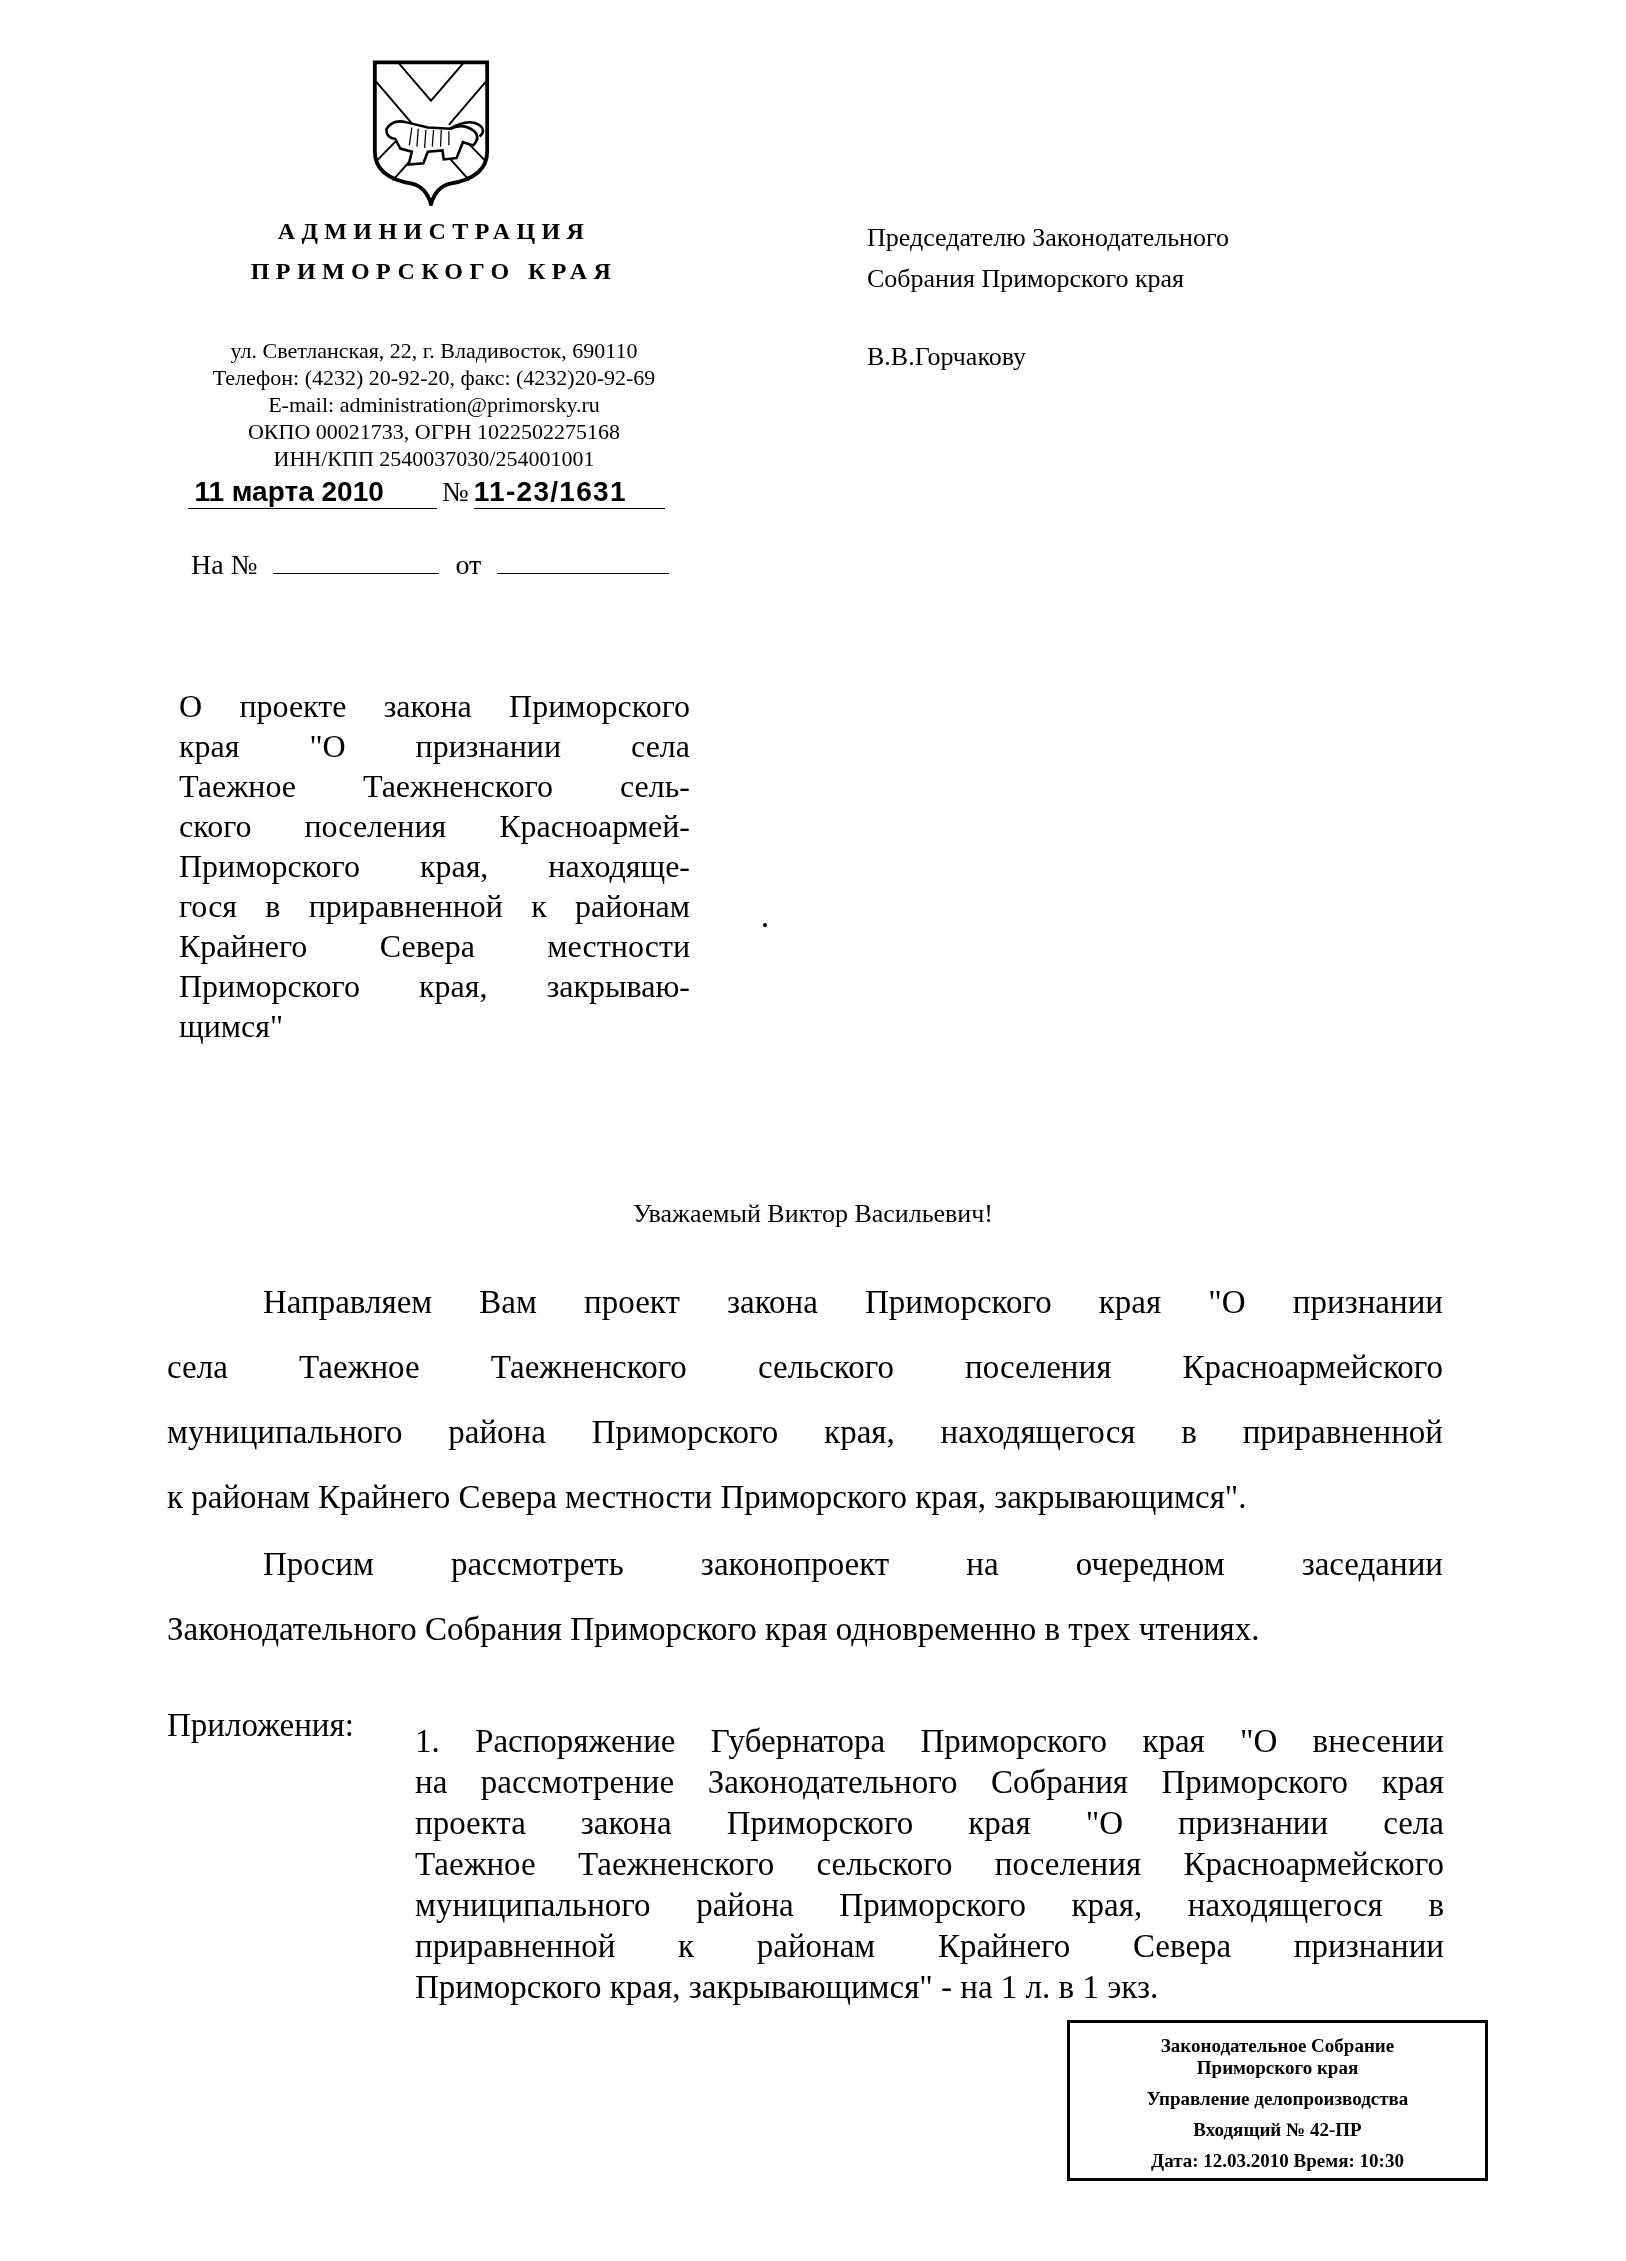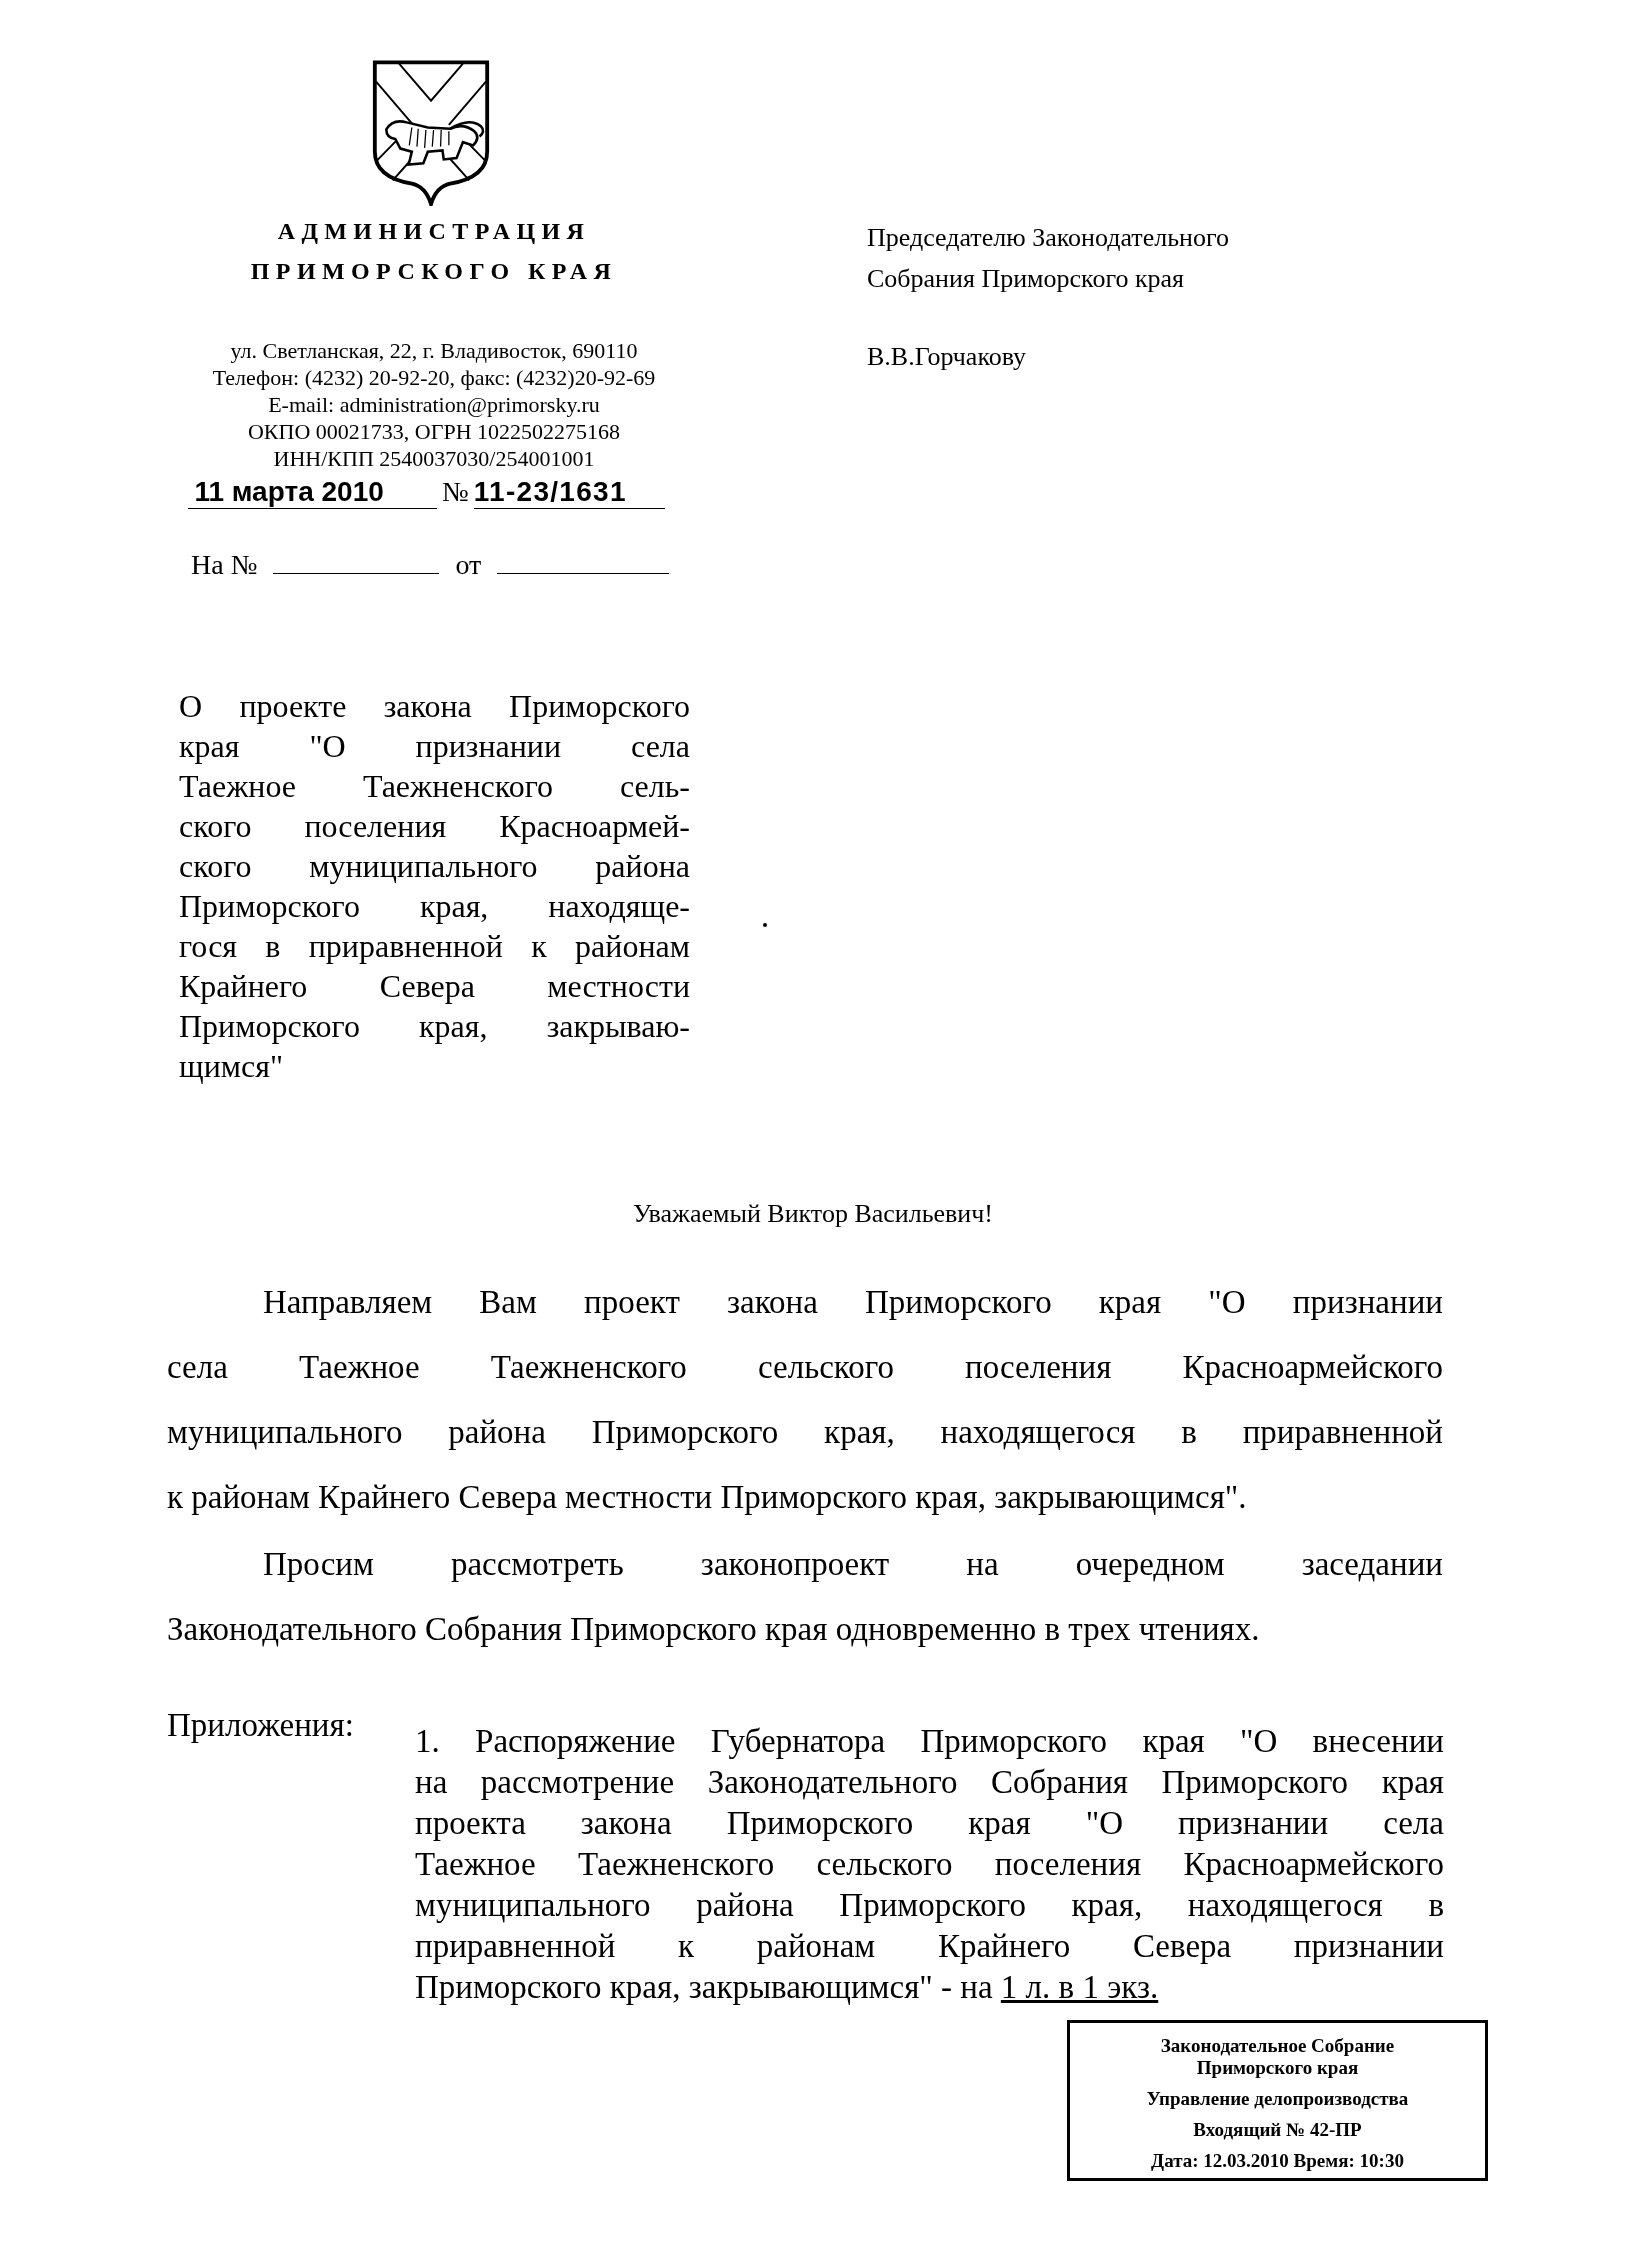--- a/index.html
+++ b/index.html
@@ -27,21 +27,21 @@
   .body-text { left:167px; width:1276px; font-size:33px; line-height:65px; }
   .body-text div { text-align:justify; text-align-last:justify; }
   .body-text div.last { text-align-last:left; }
   .p1 { top:1270px; }
   .p2 { top:1532px; }
   .indent { padding-left:96px; }
   .attach-label { left:167px; top:1707px; font-size:33px; }
   .attach-text { left:415px; top:1707px; width:1029px; font-size:33px; line-height:41px;margin-top:14px; }
   .attach-text div { text-align:justify; text-align-last:justify; }
   .attach-text div.last { text-align-last:left; }
-  .u { text-decoration:underline; }
+  .u { }
   .stamp { left:1067px; top:2020px; width:421px; height:161px; border:3.2px solid #000; box-sizing:border-box;
            text-align:center; font-family:"Liberation Serif",serif; font-weight:bold; font-size:19px; }
   .stamp .l1 { margin-top:11.5px; line-height:22px; }
   .stamp .row { margin-top:9px; line-height:22px; }
   .speck { width:3.8px; height:3.8px; background:#000; border-radius:50%; }
 </style>
 </head>
 <body>
 
 <div class="abs emblem">
@@ -83,21 +83,20 @@
   <div>Председателю Законодательного</div>
   <div>Собрания Приморского края</div>
   <div class="name">В.В.Горчакову</div>
 </div>
 
 <div class="abs subject">
   <div>О проекте закона Приморского</div>
   <div>края "О признании села</div>
   <div>Таежное Таежненского сель-</div>
   <div>ского поселения Красноармей-</div>
-  <div>ского муниципального района</div>
   <div>Приморского края, находяще-</div>
   <div>гося в приравненной к районам</div>
   <div>Крайнего Севера местности</div>
   <div>Приморского края, закрываю-</div>
   <div class="last">щимся"</div>
 </div>
 
 <div class="abs speck" style="left:763px;top:923px;"></div>
 
 <div class="abs greeting">Уважаемый Виктор Васильевич!</div>

